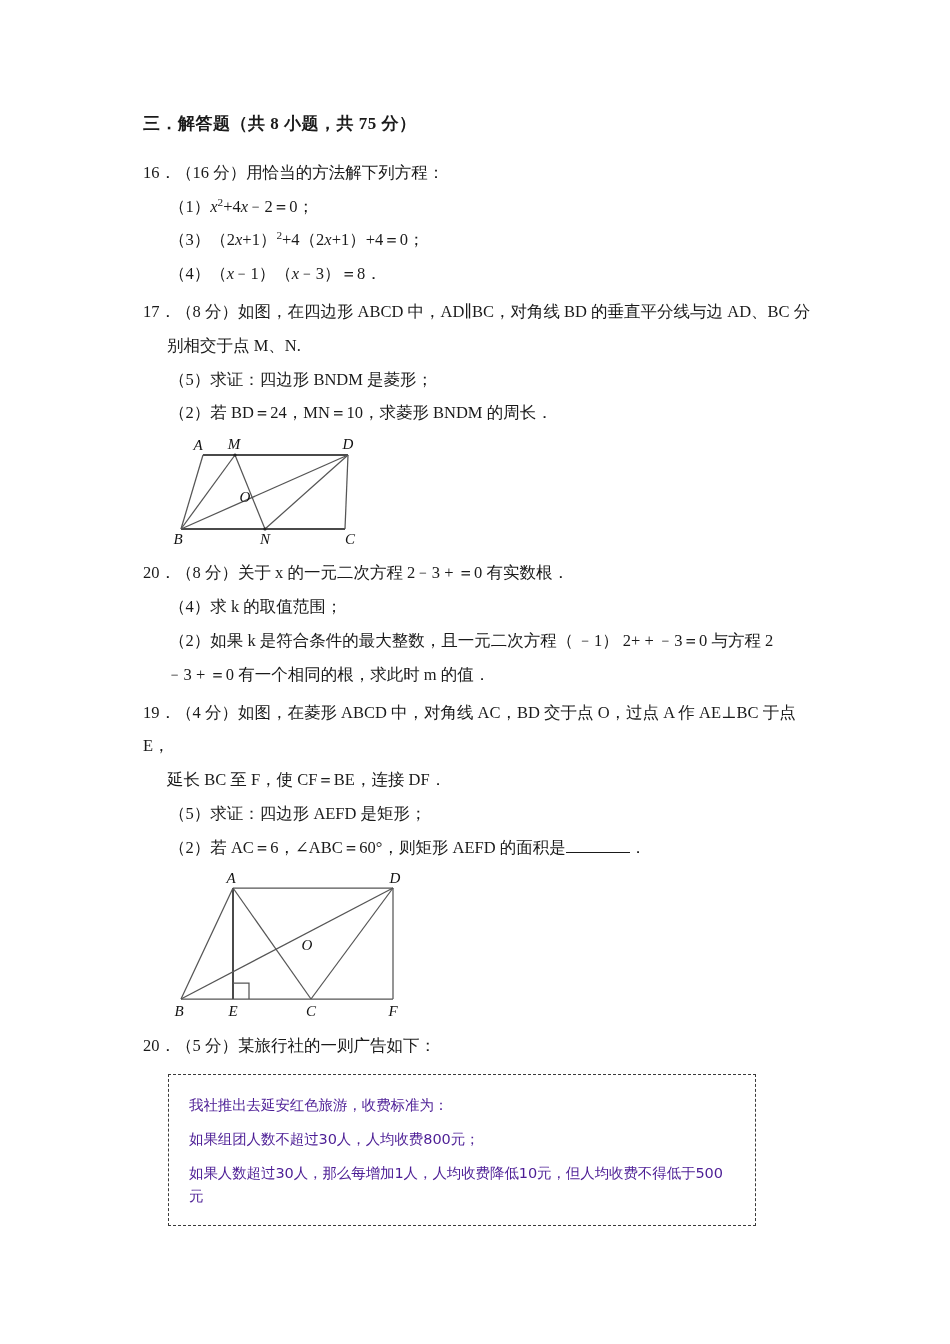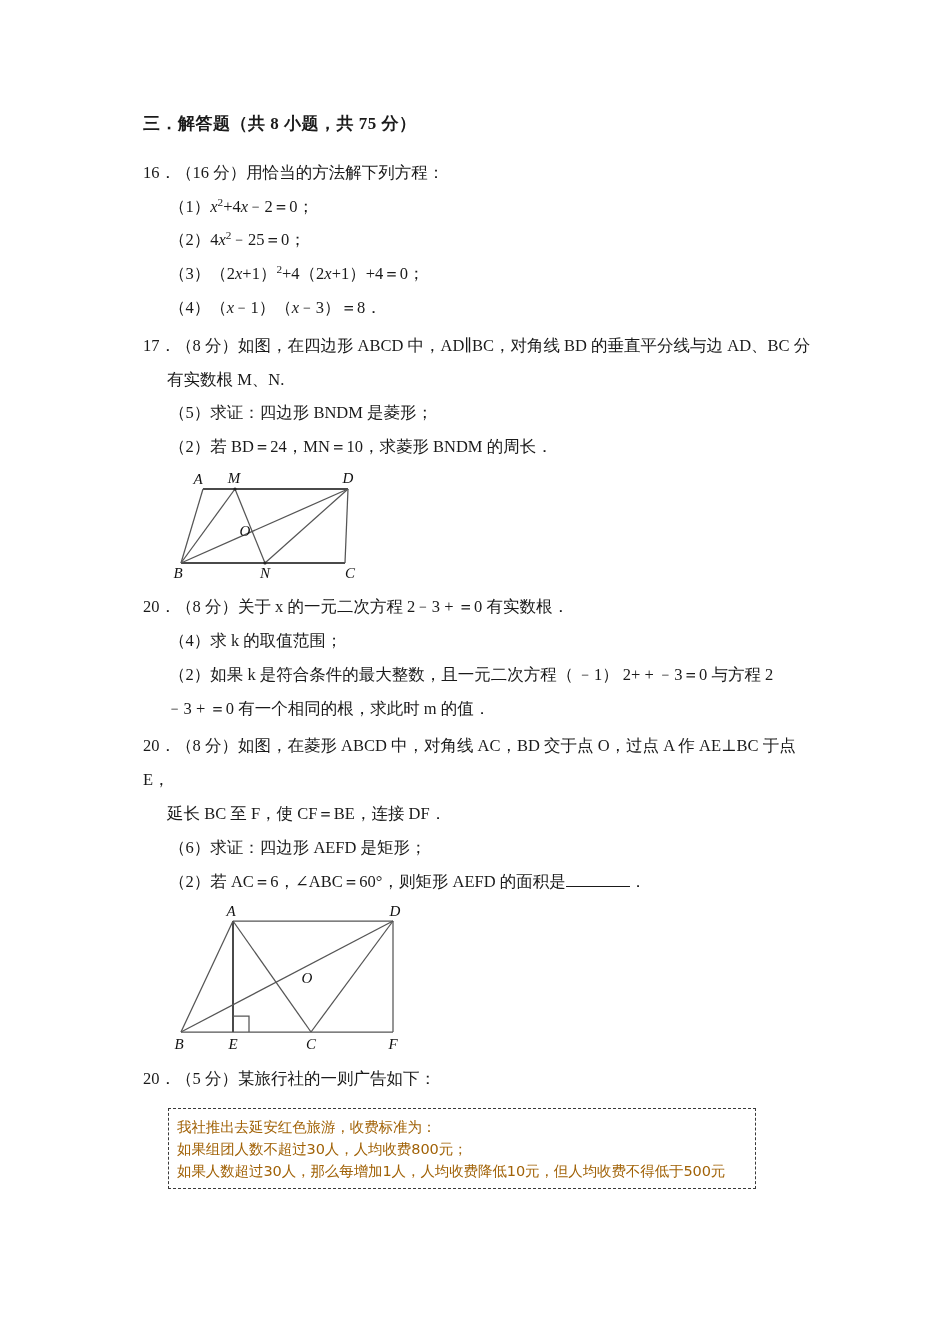--- a/index.html
+++ b/index.html
@@ -106,49 +106,48 @@
     width: 588px;
     box-sizing: border-box;
     border: 1.6px dashed #3a3a3a;
     padding: 7px 6px 6px 8px;
     background: #fff;
   }
   .ad-line {
     font-family: "DejaVu Sans", "Liberation Sans", sans-serif;
     font-size: 14.5px;
     line-height: 1.52;
-    color: #a16207;
-    margin: 0;
+    color: #4c1d95;
+    margin: 12px;
     white-space: pre-wrap;
     letter-spacing: -0.1px;
   }
 </style>
 </head>
 <body>
 
 <div class="page">
   <div class="content">
 
     <div class="section-head">三．解答题（共 8 小题，共 75 分）</div>
 
     <div class="question">
       <p class="q-line">16．（16 分）用恰当的方法解下列方程：</p>
 
       <p class="q-line indent"><span>（1）<span class="mi">x</span><sup>2</sup>+4<span class="mi">x</span>﹣2＝0；</span></p>
 
-      <p class="q-line indent"><span>（2）4<span class="mi">x</span><sup>2</sup>﹣25＝0；</span></p>
 
       <p class="q-line indent"><span>（3）（2<span class="mi">x</span>+1）<sup>2</sup>+4（2<span class="mi">x</span>+1）+4＝0；</span></p>
 
       <p class="q-line indent"><span>（4）（<span class="mi">x</span>﹣1）（<span class="mi">x</span>﹣3）＝8．</span></p>
     </div>
 
     <div class="question">
       <p class="q-line">17．（8 分）如图，在四边形 ABCD 中，AD∥BC，对角线 BD 的垂直平分线与边 AD、BC 分</p>
-      <p class="q-line indent2">有实数根 M、N.</p>
+      <p class="q-line indent2">别相交于点 M、N.</p>
       <p class="q-line indent">（5）求证：四边形 BNDM 是菱形；</p>
       <p class="q-line indent">（2）若 BD＝24，MN＝10，求菱形 BNDM 的周长．</p>
 
       <div class="figure figure-1">
         <svg width="230" height="112" viewBox="0 0 230 112">
 
           <line class="seg-strong" x1="30" y1="19" x2="175" y2="19"></line>
 
           <line class="seg-strong" x1="8" y1="93" x2="172" y2="93"></line>
 
@@ -179,23 +178,23 @@
     </div>
 
     <div class="question">
       <p class="q-line">20．（8 分）关于 x 的一元二次方程 2﹣3 + ＝0 有实数根．</p>
       <p class="q-line indent">（4）求 k 的取值范围；</p>
       <p class="q-line indent">（2）如果 k 是符合条件的最大整数，且一元二次方程（ ﹣1） 2+ + ﹣3＝0 与方程 2</p>
       <p class="q-line indent2">﹣3 + ＝0 有一个相同的根，求此时 m 的值．</p>
     </div>
 
     <div class="question">
-      <p class="q-line">20．（8 分）如图，在菱形 ABCD 中，对角线 AC，BD 交于点 O，过点 A 作 AE⊥BC 于点 E，</p>
+      <p class="q-line">19．（4 分）如图，在菱形 ABCD 中，对角线 AC，BD 交于点 O，过点 A 作 AE⊥BC 于点 E，</p>
       <p class="q-line indent2">延长 BC 至 F，使 CF＝BE，连接 DF．</p>
-      <p class="q-line indent">（6）求证：四边形 AEFD 是矩形；</p>
+      <p class="q-line indent">（5）求证：四边形 AEFD 是矩形；</p>
       <p class="q-line indent"><span>（2）若 AC＝6，∠ABC＝60°，则矩形 AEFD 的面积是</span><span class="blank-line"></span><span>．</span></p>
 
       <div class="figure figure-2">
         <svg width="250" height="150" viewBox="0 0 250 150">
 
           <line class="seg" x1="62" y1="17" x2="222" y2="17"></line>
 
           <line class="seg" x1="10" y1="128" x2="222" y2="128"></line>
 
           <line class="seg-strong" x1="62" y1="17" x2="62" y2="128"></line>

